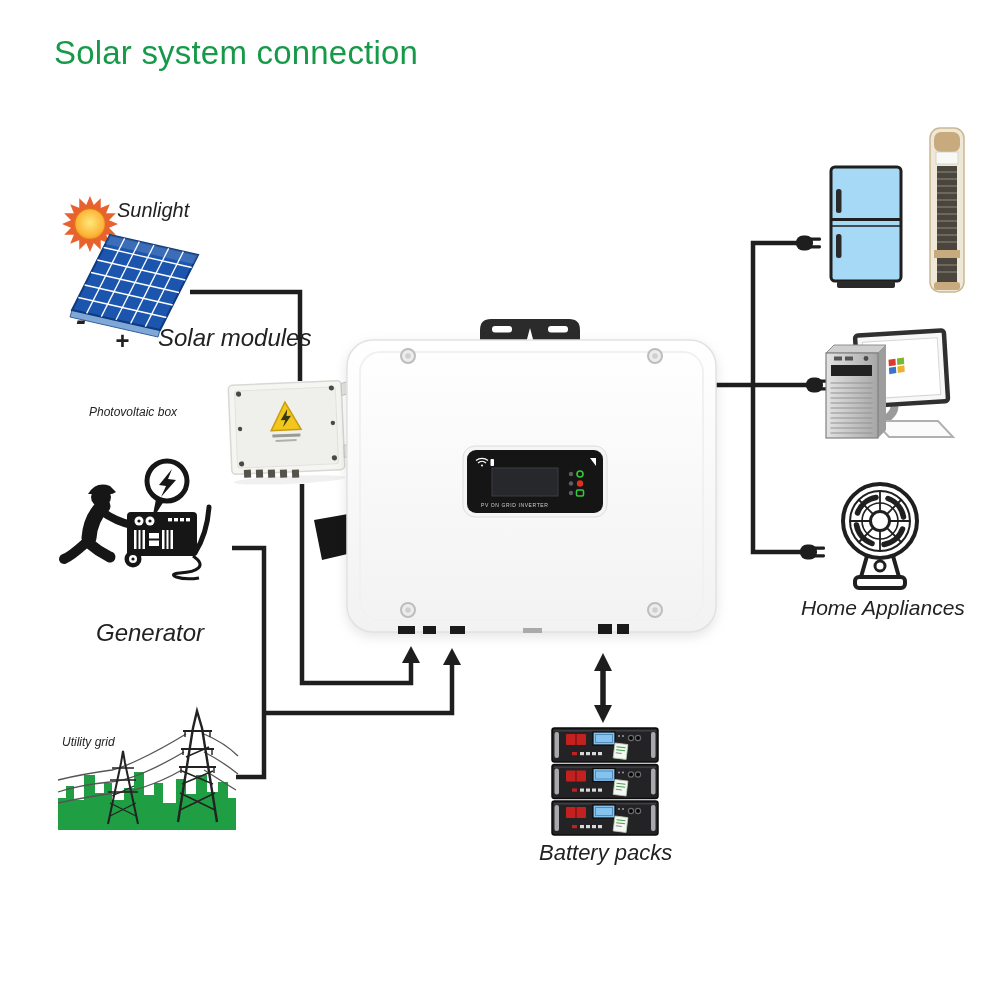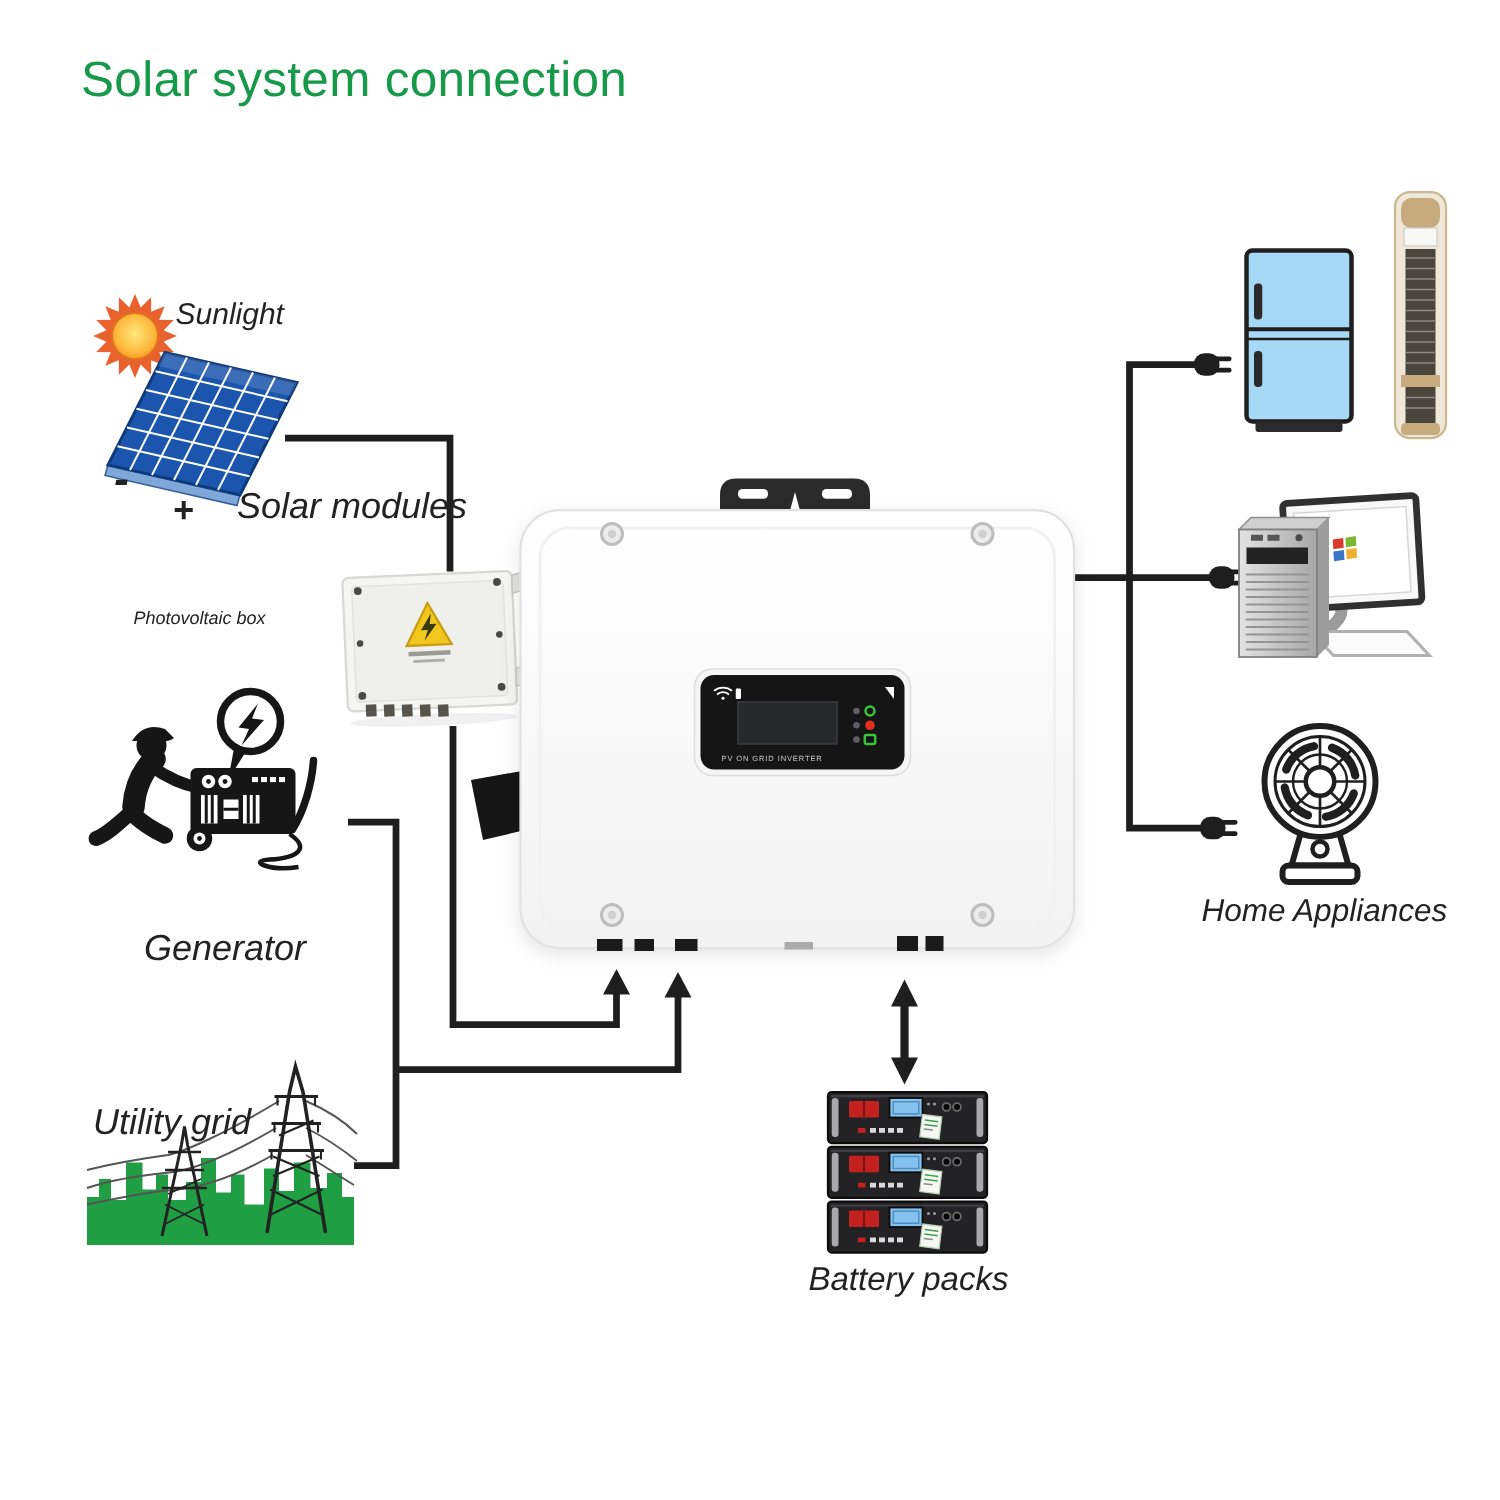--- a/index.html
+++ b/index.html
@@ -8,21 +8,21 @@
   svg.scene{position:absolute;left:0;top:0;}
   .title{position:absolute;left:54px;top:34px;font-size:33px;letter-spacing:.2px;
          color:var(--title-green,#169a49);}
   .lbl{position:absolute;color:var(--label-dark,#222);white-space:nowrap;font-style:italic;}
   .lbl-sunlight{left:117px;top:199px;font-size:20px;}
   .lbl-modules{left:158px;top:324px;font-size:24px;}
   .lbl-minus{left:76px;top:303px;font-size:30px;font-weight:bold;}
   .lbl-plus{left:115px;top:327px;font-size:24px;font-weight:bold;}
   .lbl-pvbox{left:89px;top:405px;font-size:12px;}
   .lbl-generator{left:96px;top:589px;font-size:24px;margin-top:30px;}
-  .lbl-grid{left:62px;top:735px;font-size:24px;}
+  .lbl-grid{left:62px;top:735px;font-size:12px;}
   .lbl-home{left:801px;top:596px;font-size:21px;}
   .lbl-battery{left:539px;top:840px;font-size:22px;}
   .wire{fill:none;stroke:var(--wire-black,#1e1e1e);stroke-width:4.5px;}
   .arrow{fill:var(--wire-black,#1e1e1e);stroke:none;}
   .plugshape{fill:var(--wire-black,#1e1e1e);}
   .inv-body{filter:drop-shadow(0 4px 6px rgba(0,0,0,.10));}
   .inv-text{fill:#cfcfcf;font-family:"Liberation Sans",sans-serif;font-size:5px;letter-spacing:.6px;}
   .panel-face{fill:var(--panel-blue,#1c55ae);stroke:#0e3a7e;stroke-width:2;}
   .panel-grid{stroke:var(--panel-line,#fff);stroke-width:1.3;}
 </style>

